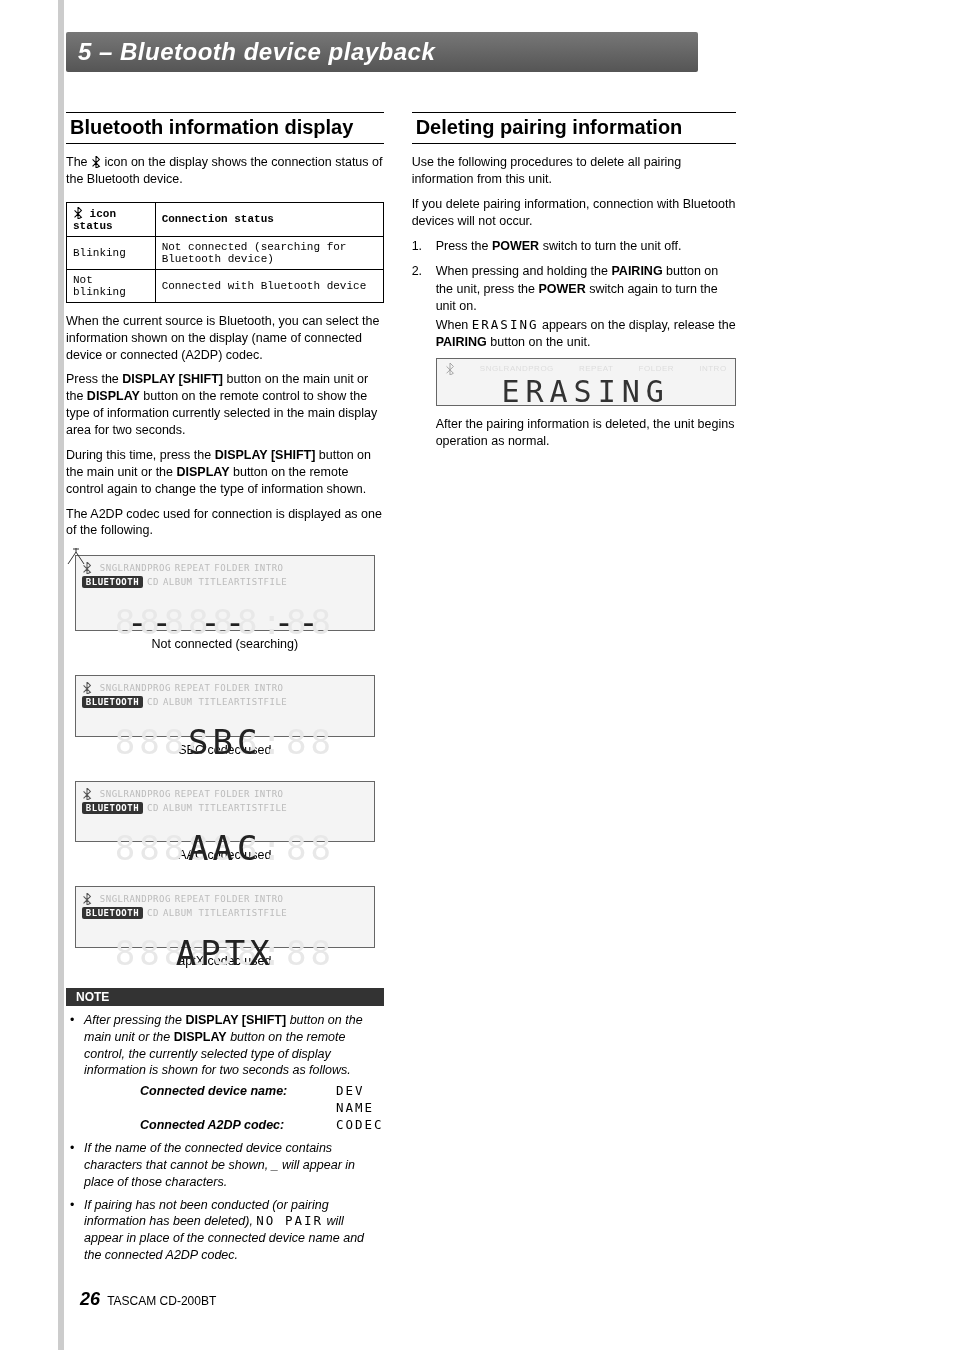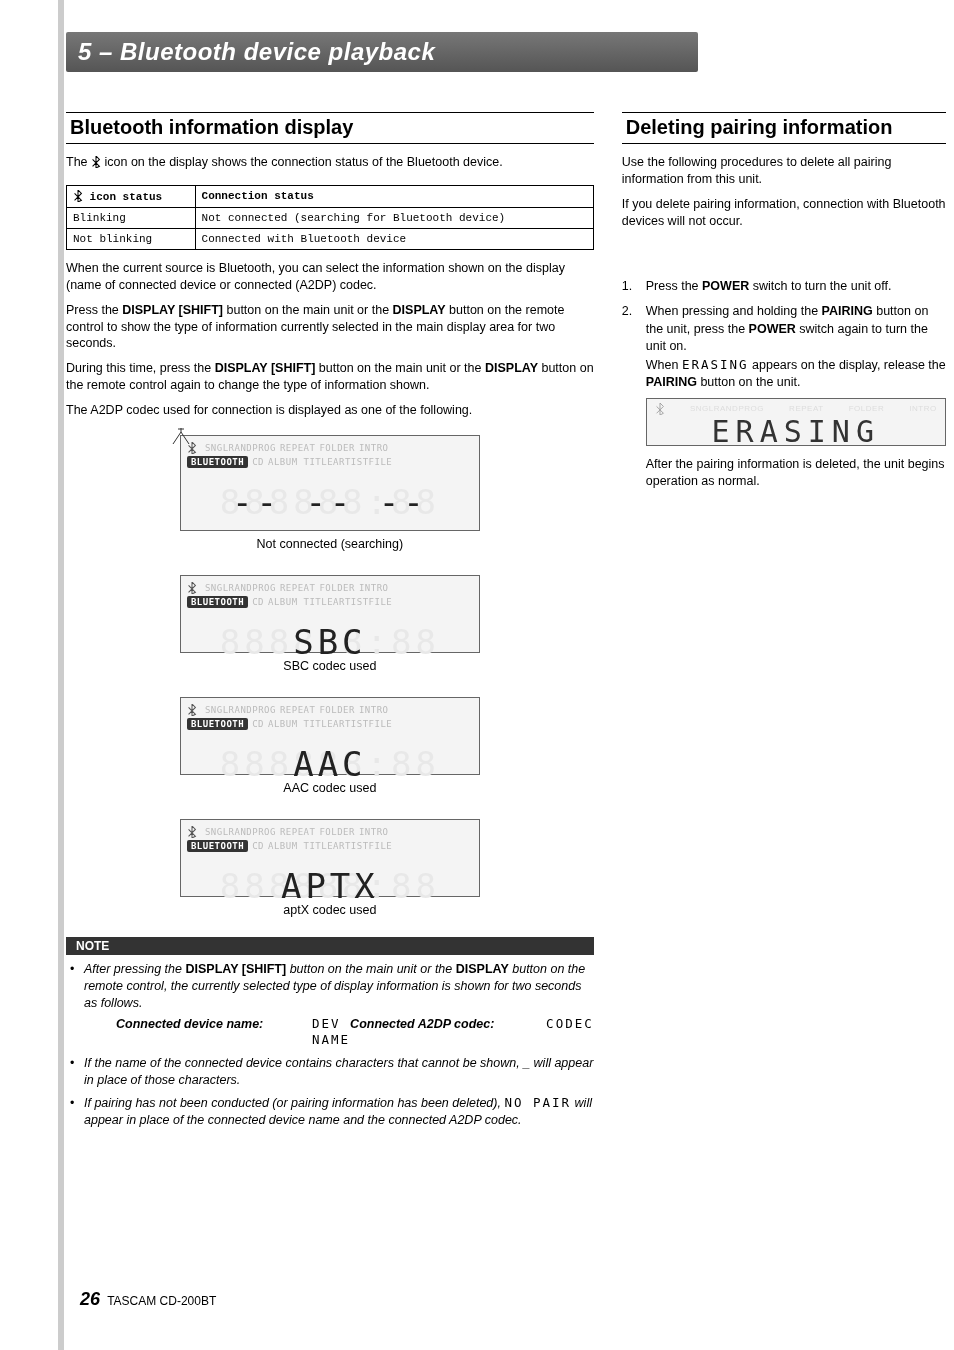--- a/index.html
+++ b/index.html
@@ -20,25 +20,25 @@
   .display-box { width: 300px; height: 96px; margin: 8px auto 2px auto; background: #f4f4f4; border: 1px solid #666; position: relative; font-family: monospace; }
   .db-inner { position:absolute; inset:6px; }
   .db-toprow { display:flex; gap:4px; align-items:center; font-size:9px; color:#bbb; letter-spacing:0.5px; }
   .db-bt { margin-right:4px; }
   .db-badge { background:#333; color:#fff; font-size:9px; padding:1px 4px; border-radius:2px; font-weight:700; letter-spacing:0.5px; }
   .caption { text-align: center; font-size: 12.5px; margin: 4px 0 16px 0; }
   .note-label { display:inline-block; background:#333; color:#fff; padding:2px 10px; font-size:12px; font-weight:700; margin: 4px 0 6px 0; }
   ul.note-list { list-style: none; padding-left: 0; }
   ul.note-list > li { position: relative; padding-left: 18px; font-size: 12.5px; line-height:1.35; margin-bottom:6px; font-style: italic; }
   ul.note-list > li::before { content: "•"; position:absolute; left:4px; top:0; font-style: normal; }
-  .note-kv { display:flex; flex-direction:row; margin:4px 0 6px 32px; font-size:12.5px; }
+  .note-kv { display:flex; flex-direction:column; margin:4px 0 6px 56px; font-size:12.5px; }
   .note-kv .row { display:flex; gap: 16px; align-items:baseline; }
   .note-kv .k { font-style: italic; font-weight:700; min-width: 180px; }
   .note-kv .v { font-family: monospace; letter-spacing:2px; font-style: normal; font-weight: normal; }
-  ol.steps { list-style: none; padding-left: 0; counter-reset: step; margin-top: 40px; }
+  ol.steps { list-style: none; padding-left: 0; counter-reset: step; }
   ol.steps > li { position: relative; padding-left: 24px; font-size: 12.5px; line-height:1.4; margin-bottom:8px; }
   ol.steps > li::before { counter-increment: step; content: counter(step) "."; position:absolute; left:0; top:0; }
   .mono-inline { font-family: monospace; letter-spacing: 2px; }
   .erasing-box { width: 300px; height: 48px; margin: 6px auto 10px auto; background:#f4f4f4; border:1px solid #666; position:relative; }
   .erasing-text { position:absolute; left:0; right:0; top:2px; text-align:center; font-family: monospace; font-size:30px; letter-spacing:6px; color:#333; }
   .erasing-ghost-row { position:absolute; left:8px; right:8px; top:4px; font-size:8px; color:#ddd; letter-spacing:0.5px; display:flex; justify-content:space-between; }
   .footer { position:absolute; left:80px; bottom:40px; font-size:12px; }
   .footer .pn { font-style: italic; font-weight:700; font-size:18px; margin-right:4px; }
   .lcd-line { position:relative; height:40px; margin-top:14px; }
   .lcd-ghost { position:absolute; inset:0; text-align:center; font-family:monospace; font-size:34px; letter-spacing:4px; color:#e8e8e8; }

